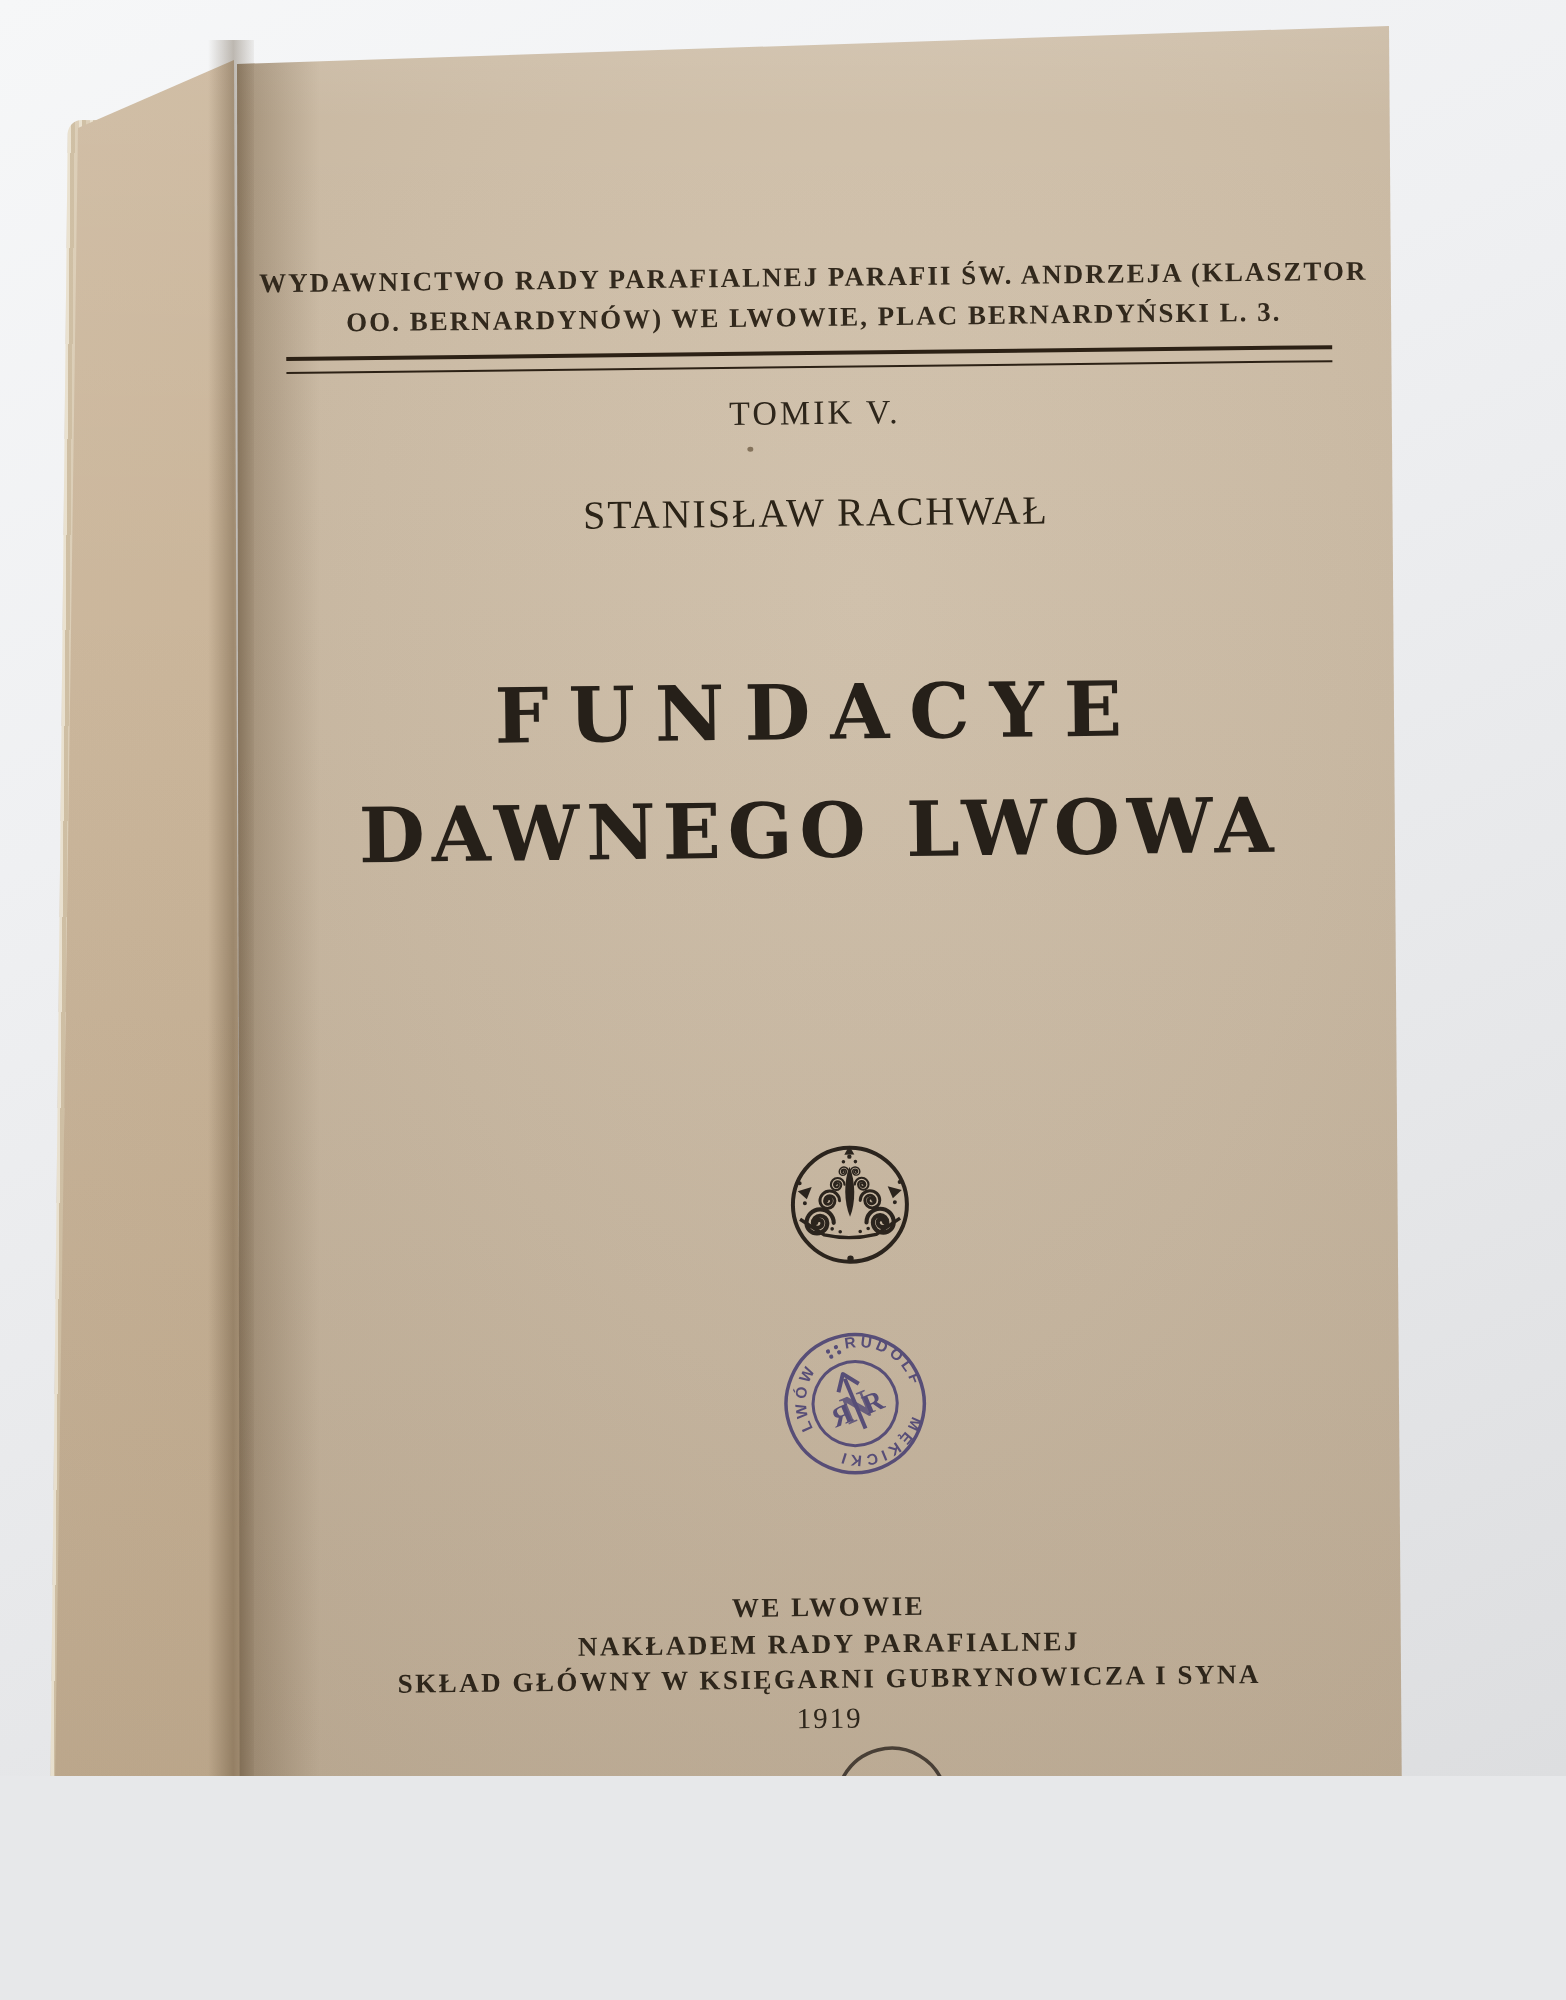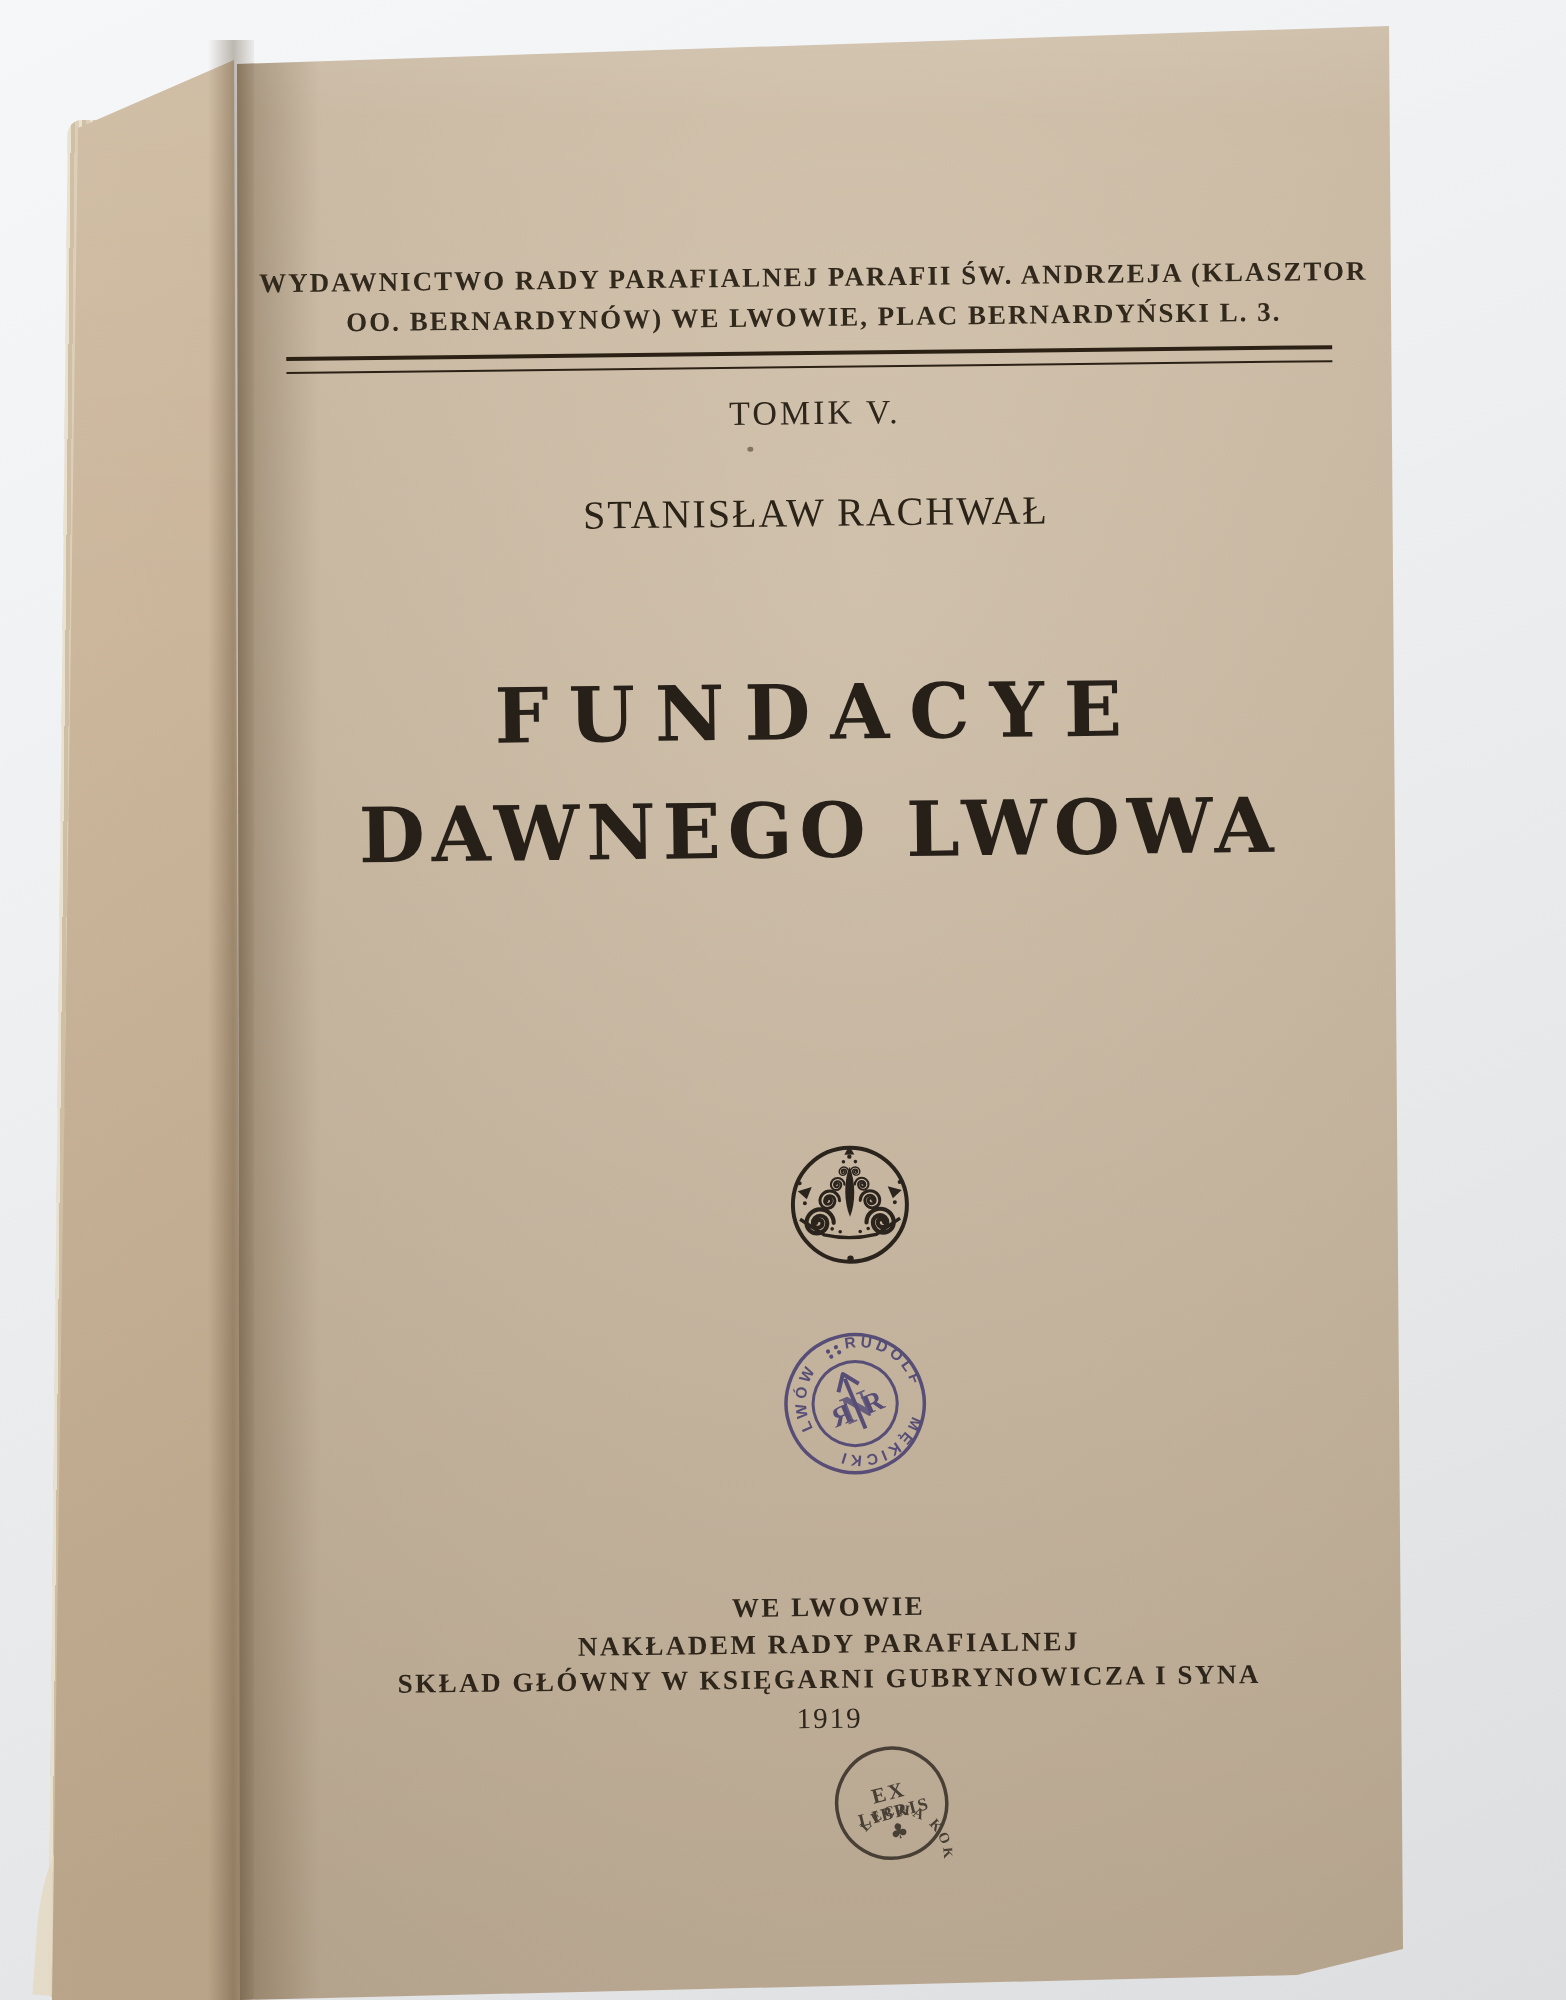--- a/index.html
+++ b/index.html
@@ -1,16 +1,16 @@
 <!DOCTYPE html>
 <html><head>
 <meta charset="utf-8">
 <style>
   html,body{margin:0;padding:0;background:#e7e8ea;}
-  .photo{position:relative;width:1566px;height:2000px;overflow:hidden;
+  .photo{position:relative;width:1566px;height:1776px;overflow:hidden;
          background:linear-gradient(155deg,#f6f7f8 0%,#eff0f2 35%,#e6e7e9 70%,#dddee0 100%);
          font-family:"Liberation Serif",serif;}
   .shape{position:absolute;}
   
   .stack{left:58px;top:120px;width:34px;height:1880px;
          background:repeating-linear-gradient(90deg,#e8dec9 0 3px,#c9b696 3px 7px,#d8c8ad 7px 11px);
          transform:rotate(.6deg);border-radius:14px 0 0 10px;opacity:.85;}
   .stack2{left:40px;top:1780px;width:150px;height:220px;background:#e3d8c1;
           border-radius:60% 0 0 0/70% 0 0 0;transform:rotate(4deg);opacity:.8;}
   

